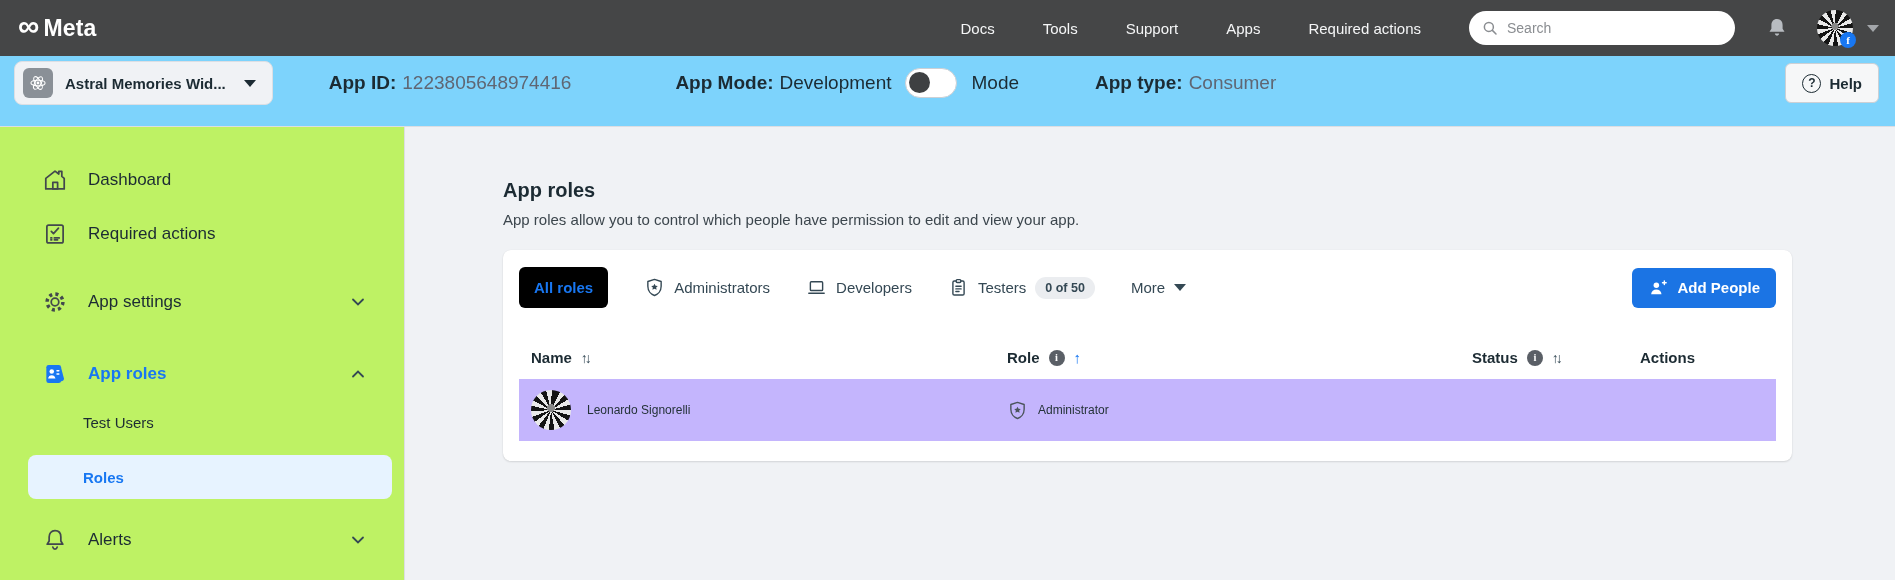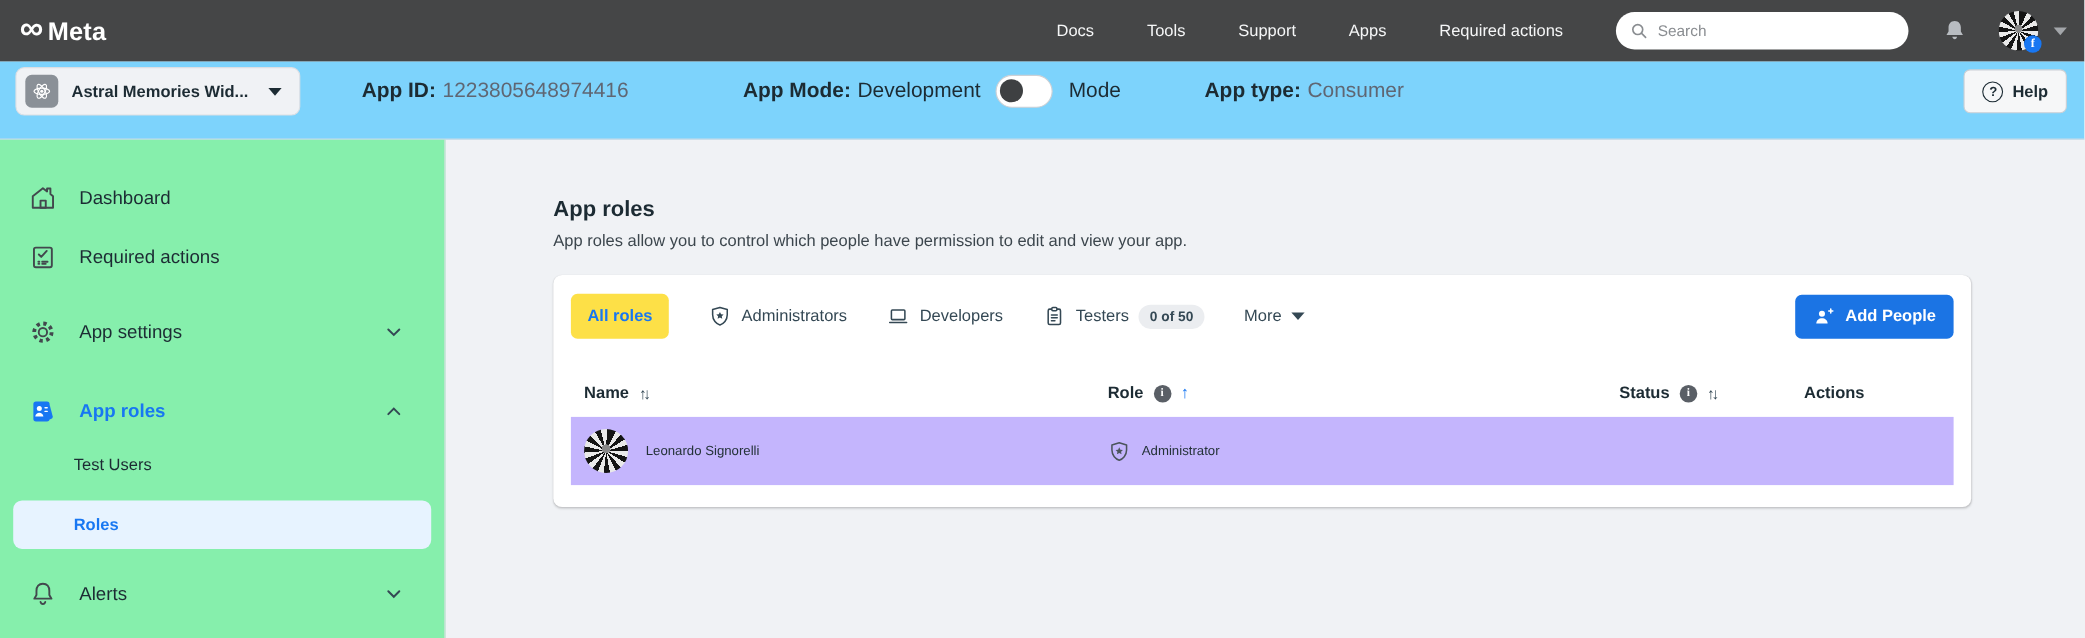--- a/index.html
+++ b/index.html
@@ -44,38 +44,38 @@
   .mode-val { color:#1c2b33; margin-left:6px; }
   .live-label { color:#1c2b33; }
   .help-btn { margin-left:auto; height:40px; padding:0 16px; background:#f6f7f8; border:1px solid #ccd0d5; border-radius:6px;
       display:flex; align-items:center; gap:8px; cursor:pointer; }
   .help-q { width:19px; height:19px; border:1.8px solid #1c2b33; border-radius:50%; font-size:12px; font-weight:bold;
       display:flex; align-items:center; justify-content:center; color:#1c2b33; }
   .help-btn .help-label { font-size:15px; font-weight:bold; color:#1c2b33; }
 
   
   .shell { display:flex; height:453px; }
-  .sidebar { width:405px; background:#86efac; border-right:1px solid #dcdee3; padding-top:26px; }
+  .sidebar { width:405px; background:#bef264; border-right:1px solid #dcdee3; padding-top:26px;padding-left:16px; }
   .side-item { display:flex; align-items:center; gap:20px; height:54px; padding:0 38px 0 26px; font-size:17px; color:#1c2b33; cursor:pointer; }
   .side-item .chev { margin-left:auto; display:flex; }
   .mt14 { margin-top:14px; } .mt18 { margin-top:18px; }
   .side-item.active-section { color:#1877f2; font-weight:bold; }
   .sub-item { margin:0 12px; height:44px; display:flex; align-items:center; padding-left:55px; font-size:15px; border-radius:8px; cursor:pointer; color:#1c2b33; }
   .sub-item.selected { background:#e7f3ff; color:#1877f2; font-weight:bold; margin-top:12px; }
   .sub-item.plain { height:42px; }
 
   
   .main { flex:1; padding:52px 103px 0 98px; }
   .page-title { font-size:20px; font-weight:bold; color:#1c2b33; }
   .page-sub { font-size:15px; color:#3c464d; margin-top:9px; }
   .card { margin-top:22px; background:#fff; border-radius:8px; box-shadow:0 1px 2px rgba(0,0,0,.12), 0 0 1px rgba(0,0,0,.08); padding:17px 16px 20px 16px; }
   .toolbar { display:flex; align-items:center; }
   .tab { display:flex; align-items:center; gap:9px; font-size:15px; color:#344854; cursor:pointer; white-space:nowrap; }
   .tab + .tab { margin-left:36px; }
-  .tab.selected { background:#fde047; color:#1877f2; font-weight:bold; border-radius:6px; padding:12px 15px; margin-left:0; }
+  .tab.selected { background:#000000; color:#1877f2; font-weight:bold; border-radius:6px; padding:12px 15px; margin-left:0; }
   .tab-badge { background:#ebedf0; color:#344854; font-size:12.5px; font-weight:bold; padding:4px 10px; border-radius:12px; }
   .more-caret { width:0; height:0; border-left:6px solid transparent; border-right:6px solid transparent; border-top:7px solid #344854; }
   .add-btn { margin-left:auto; height:40px; background:#1b74e4; color:#fff; border:none; border-radius:6px; padding:0 16px;
       display:flex; align-items:center; gap:9px; font-size:15px; font-weight:bold; cursor:pointer; font-family:inherit; }
 
   .grid-row { display:grid; grid-template-columns:476px 465px 168px 1fr; align-items:center; }
   .thead { margin-top:28px; padding:13px 0 13px 12px; font-size:15px; font-weight:bold; color:#1c2b33; }
   .th { display:flex; align-items:center; gap:9px; cursor:pointer; }
   .sort-glyph { font-size:14px; letter-spacing:-3px; color:#344854; font-weight:bold; padding-right:3px; }
   .sort-up-blue { font-size:15px; color:#1877f2; font-weight:bold; }

